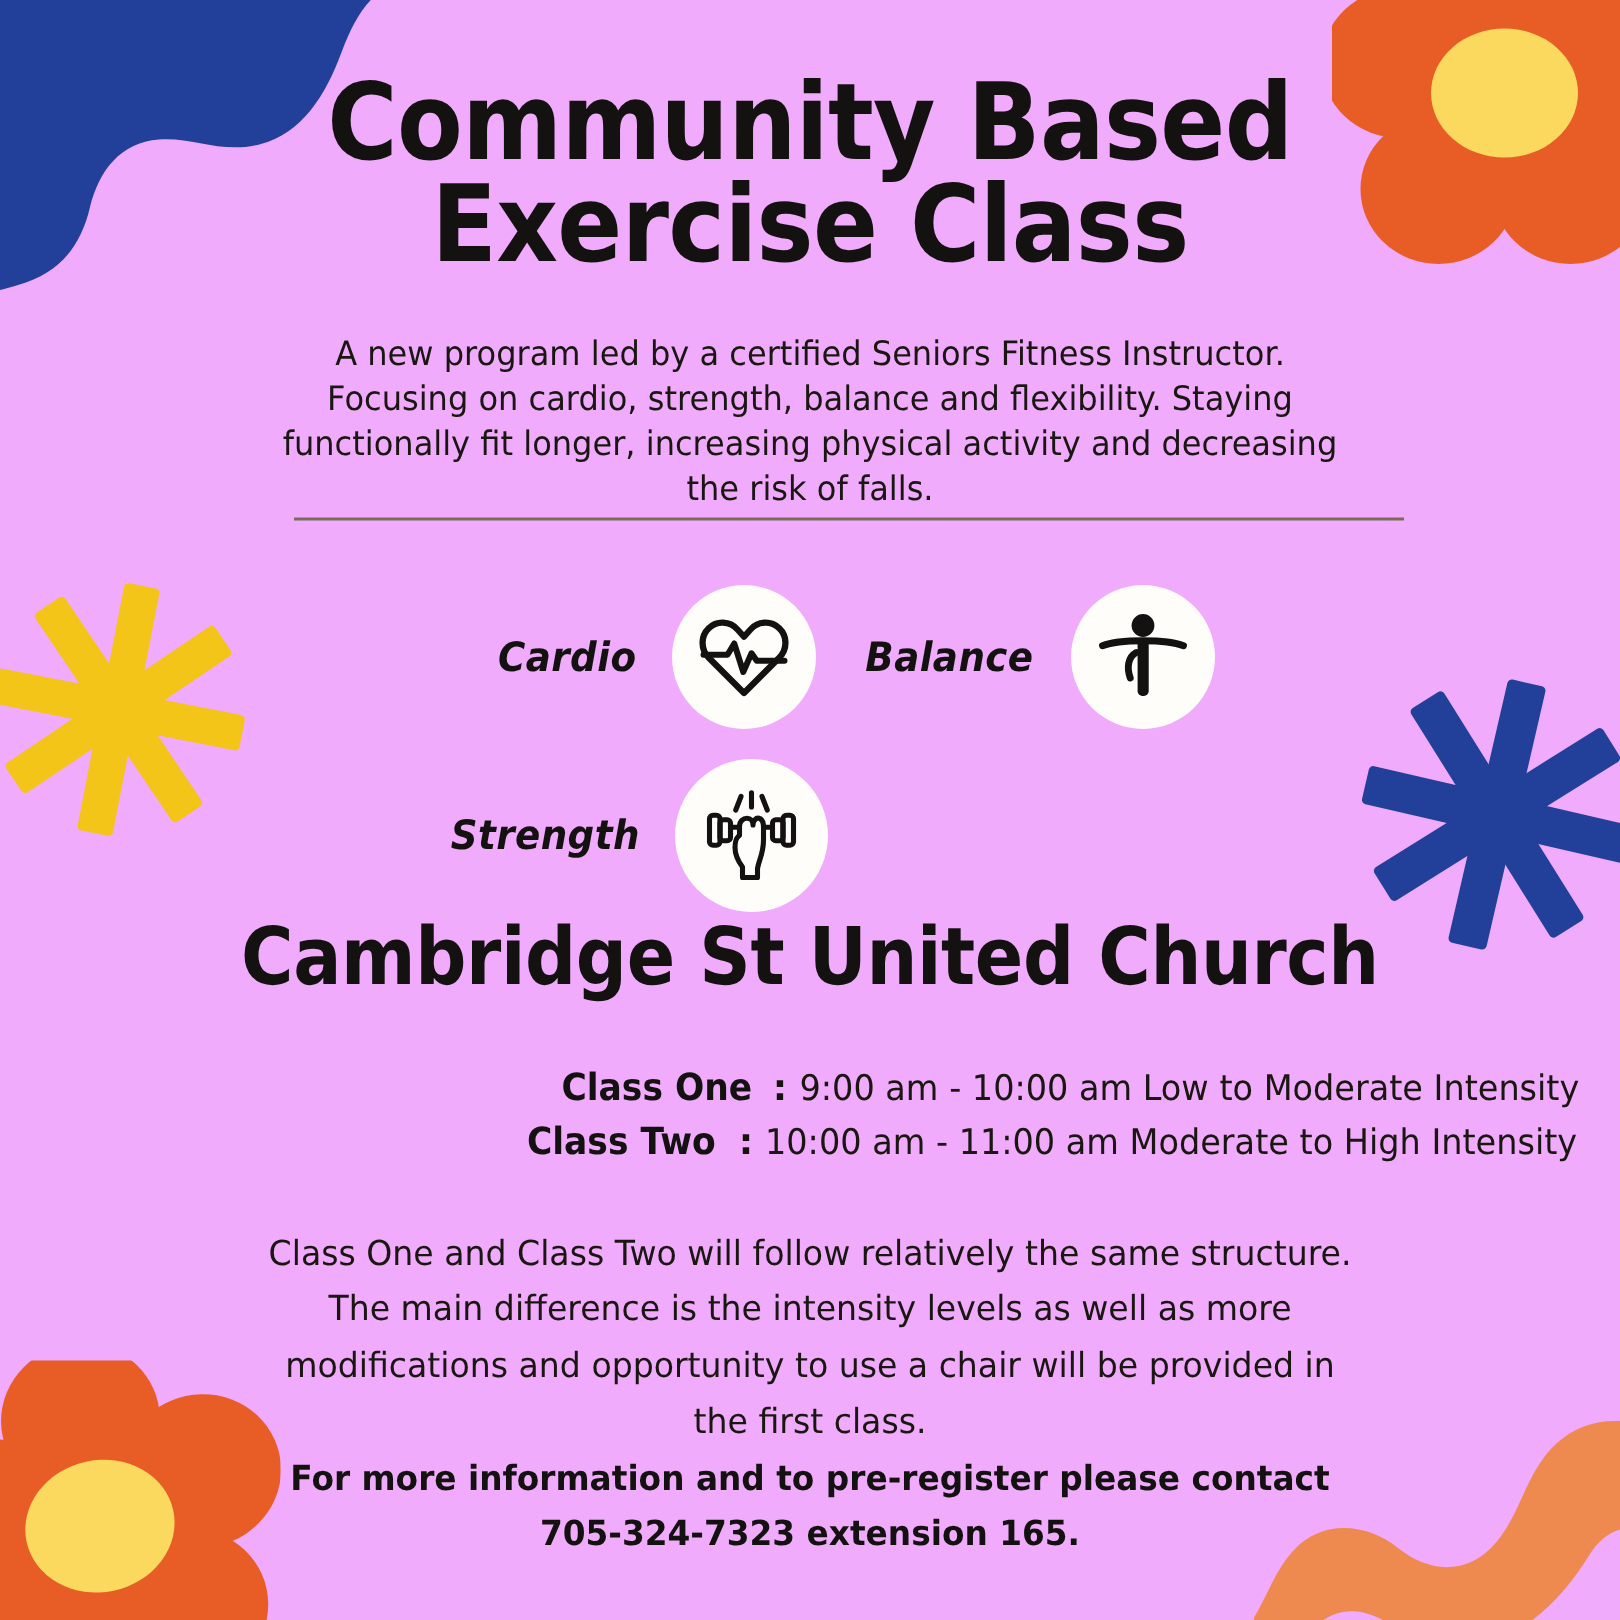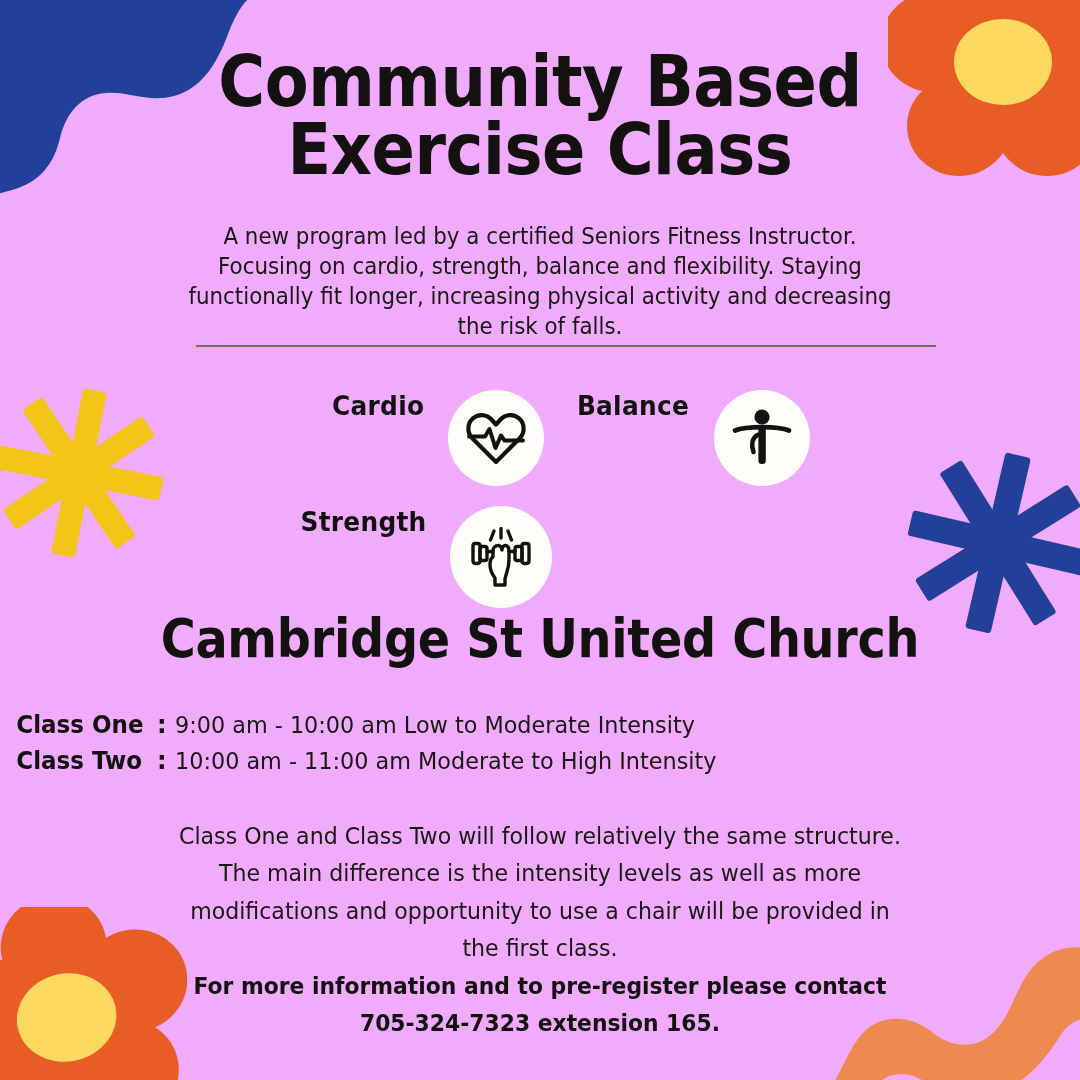--- a/index.html
+++ b/index.html
@@ -80,21 +80,22 @@
   .icons {
     position: absolute;
     top: 378px;
     left: 0;
     width: 100%;
     height: 215px;
   }
   .icon-cell {
     position: absolute;
     display: flex;
-    align-items: flex-start;
+    align-items: center;
+    font-style: italic;
   }
   .icon-cell .lbl {
     font-family: "DejaVu Sans", "Liberation Sans", sans-serif;
     font-weight: bold;
     font-size: 27px;
     transform: scaleX(0.92);
     letter-spacing: 0.3px;
     white-space: nowrap;
     color: #141210;
   }
@@ -131,21 +132,21 @@
   }
 
   .classes {
     position: absolute;
     top: 710px;
     left: 0;
     width: 100%;
   }
   .class-row {
     display: flex;
-    justify-content: flex-start;
+    justify-content: flex-end;
     align-items: baseline;
     margin-bottom: 7px;
     margin-left: 11px;
   }
   .class-row .cname {
     font-family: "DejaVu Sans", "Liberation Sans", sans-serif;
     font-weight: bold;
     font-size: 25px;
     transform: scaleX(0.92);
     text-align: right;

